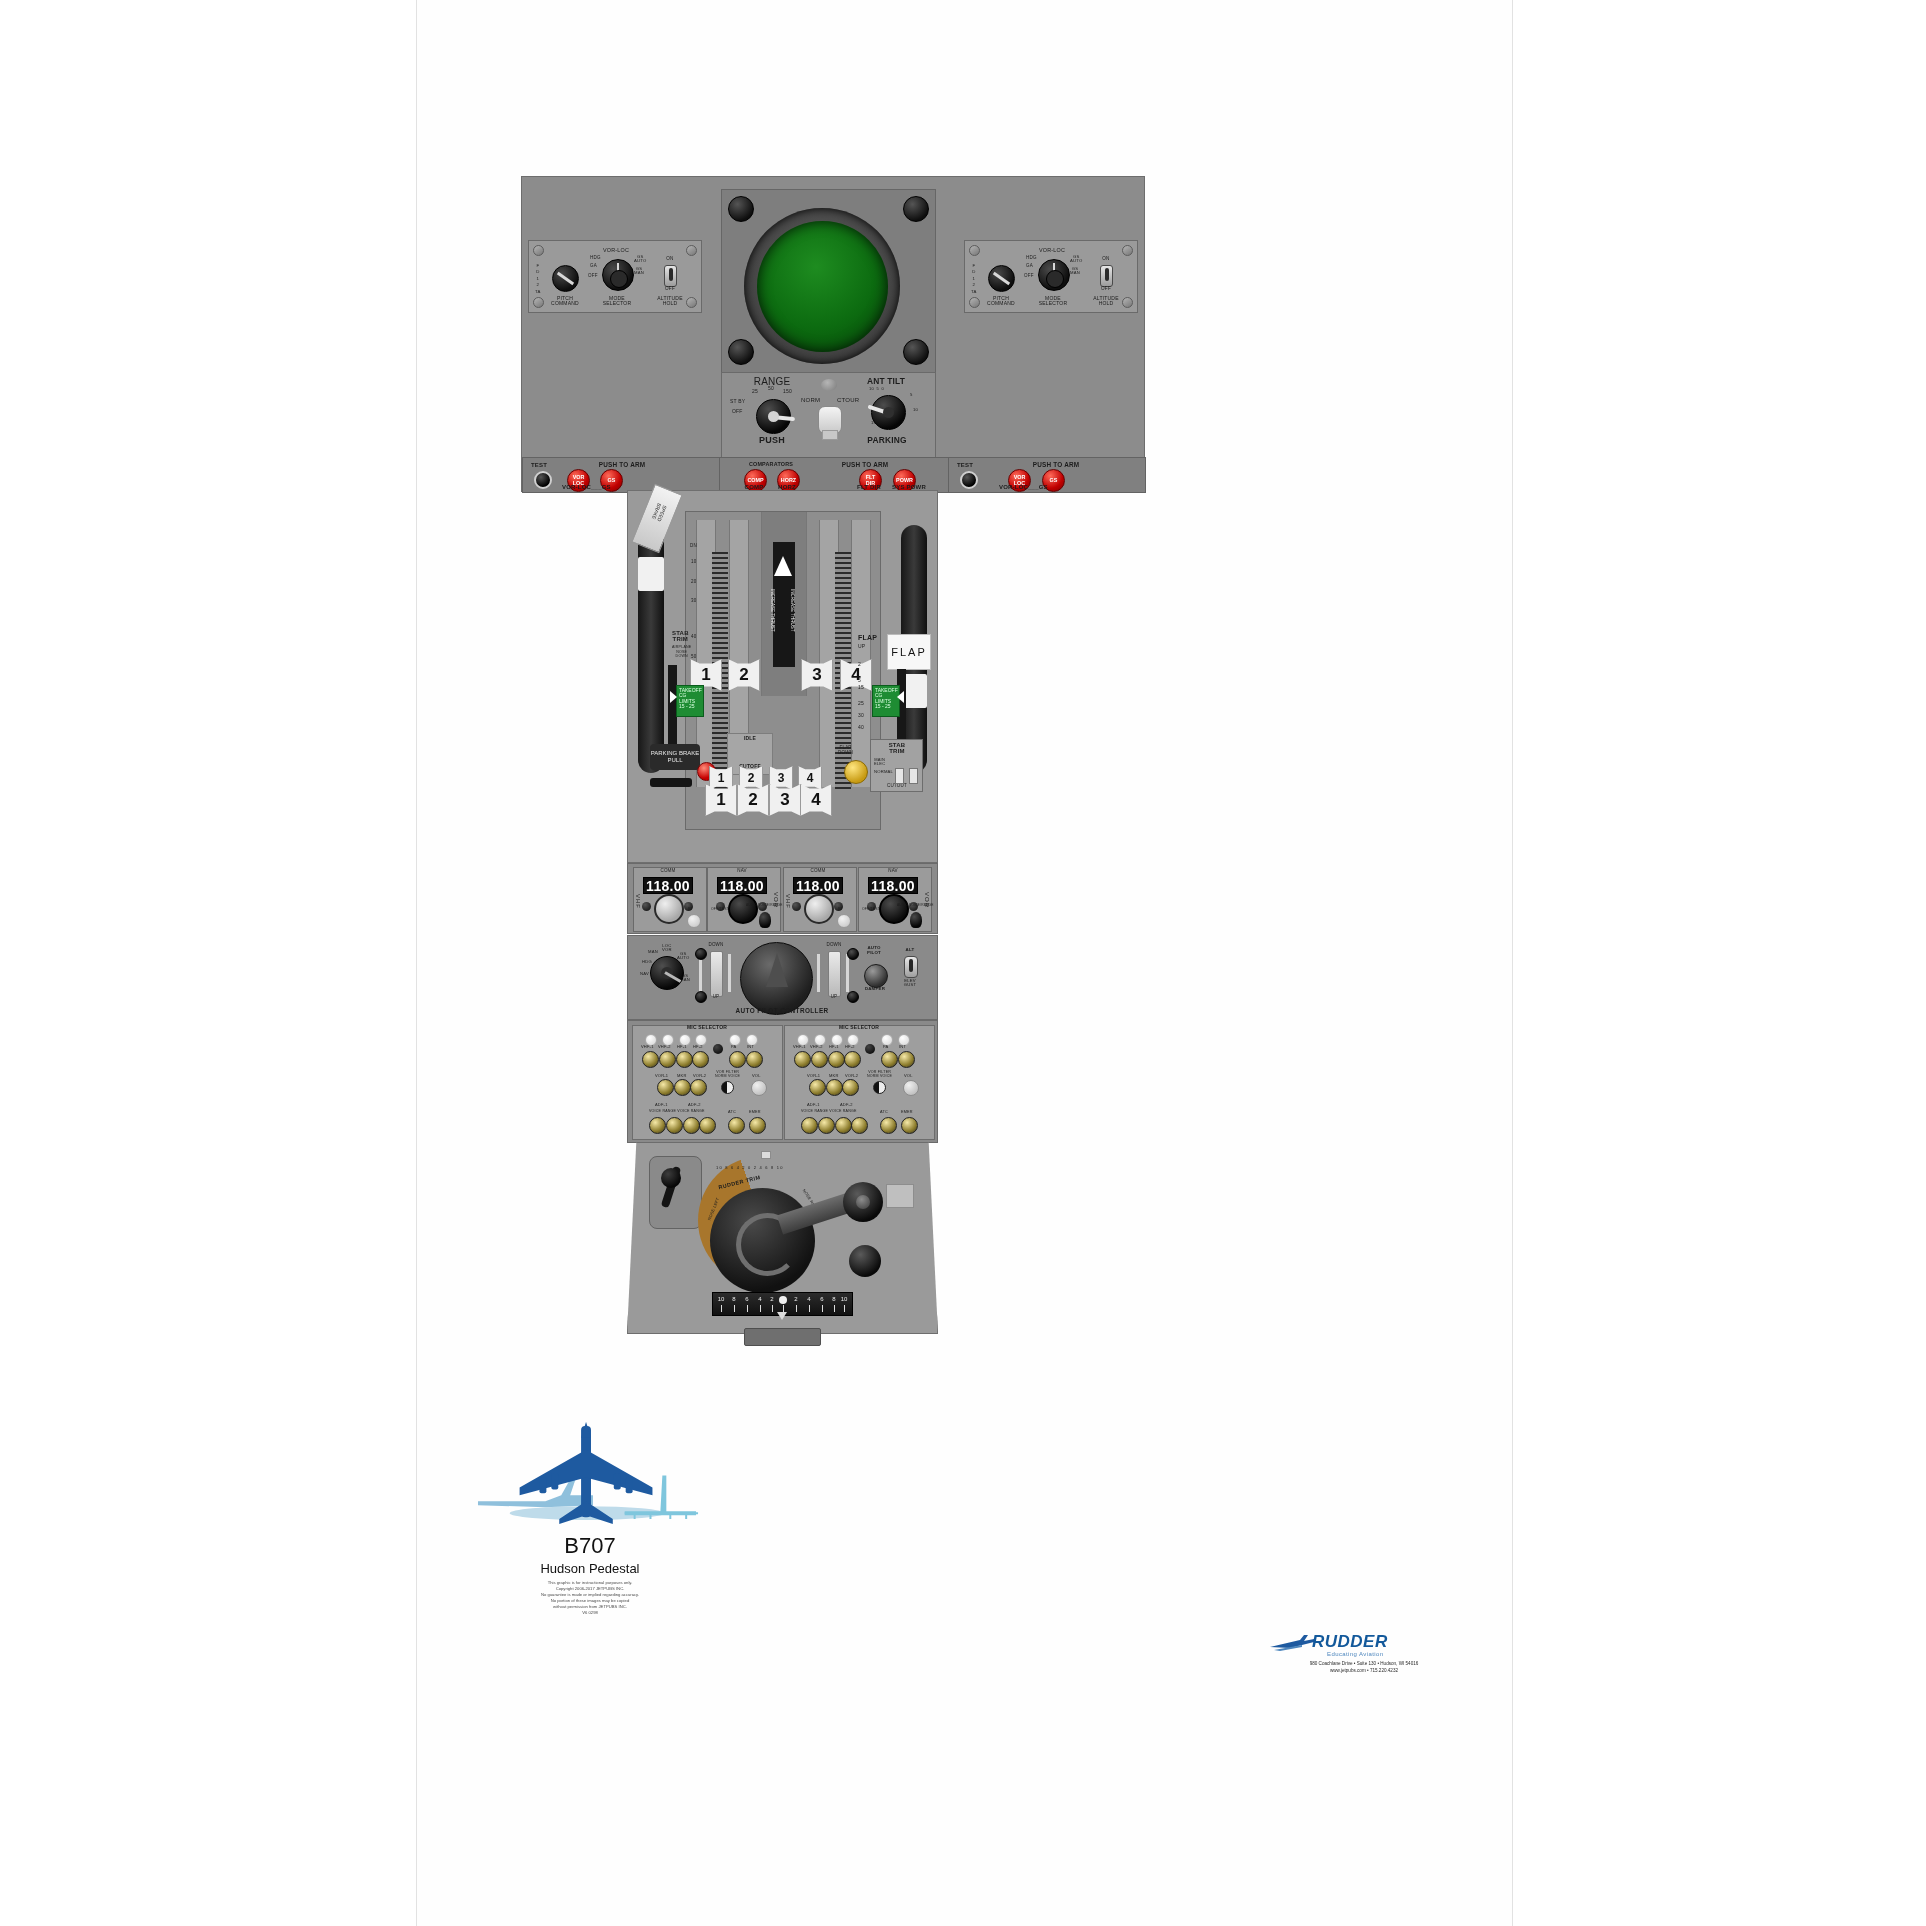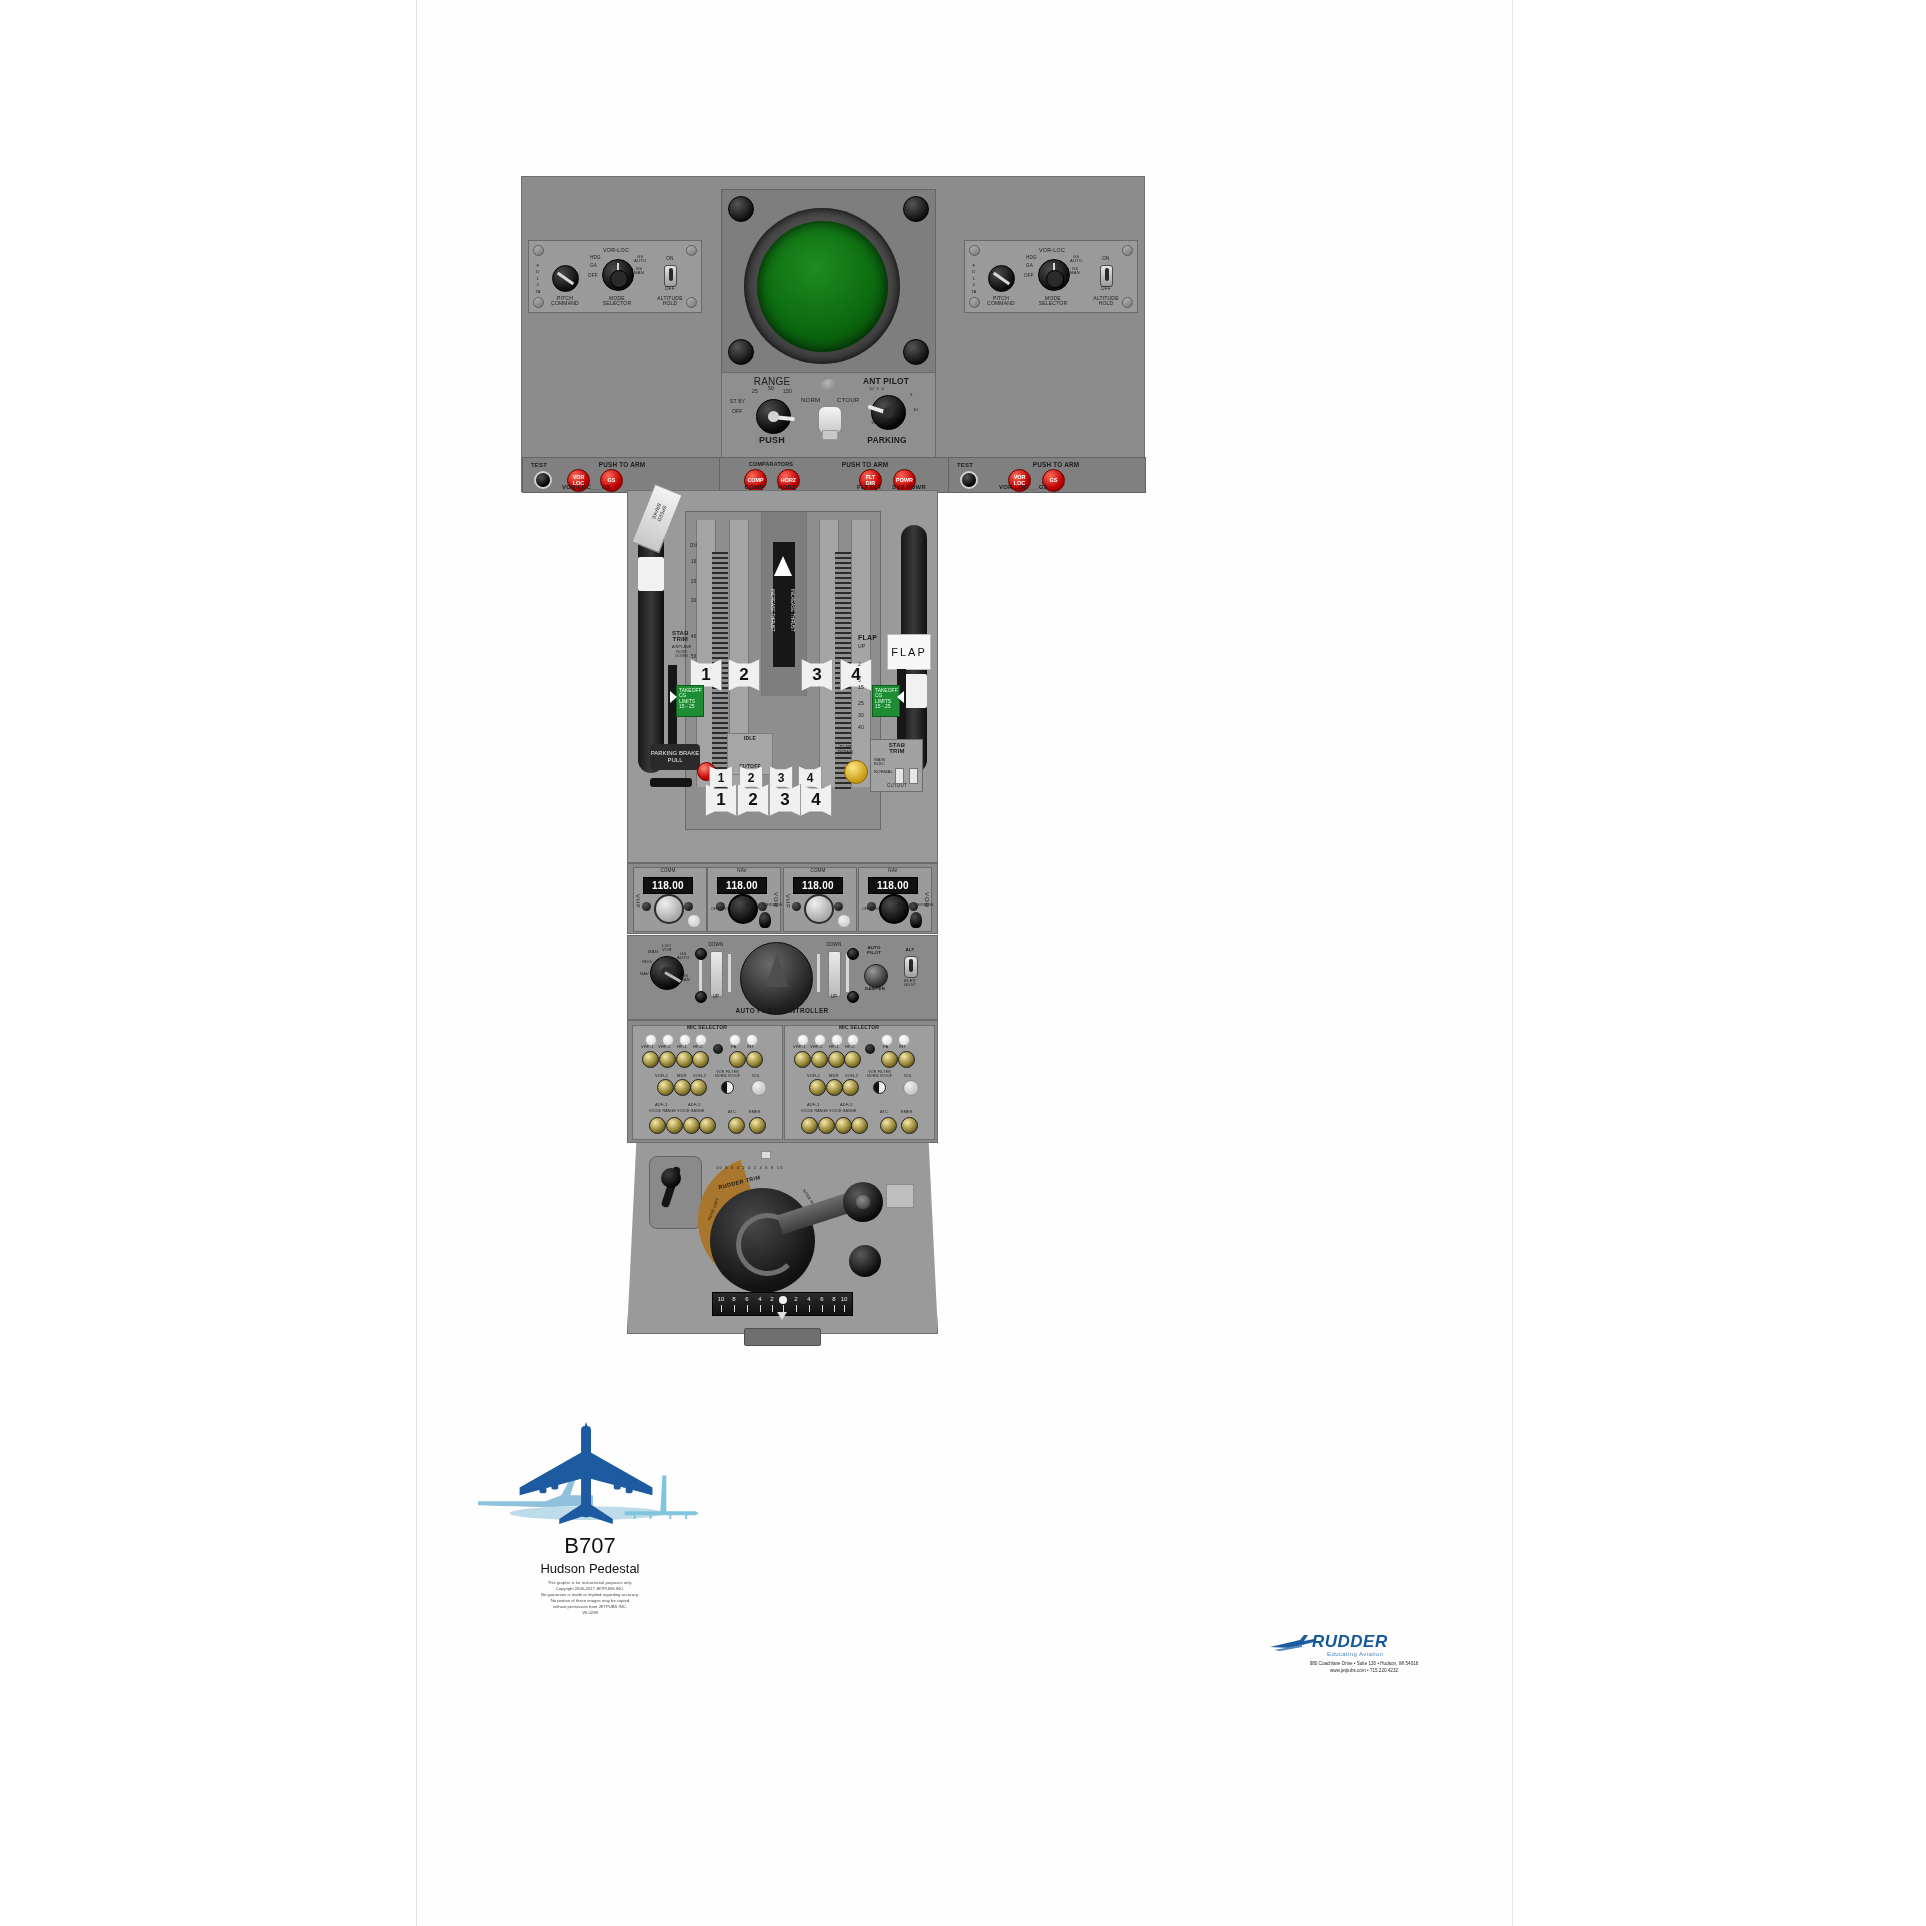--- a/index.html
+++ b/index.html
@@ -65,21 +65,21 @@
   .pbrake{position:absolute;width:50px;height:26px;background:#2a2a2a;border-radius:4px;color:#e8e8e8;font-size:6px;
           display:flex;align-items:center;justify-content:center;flex-direction:column;line-height:1.1;}
   .stab-box{position:absolute;background:#a2a2a2;border:1px solid #6d6d6d;}
   .yellowknob{position:absolute;width:22px;height:22px;border-radius:50%;
               background:radial-gradient(circle at 35% 30%,#ffe680,#c79a12 70%);border:1px solid #8a6a06;}
 
   
   #radio-rack{left:210px;top:863px;width:309px;height:69px;background:#8b8b8b;border:1px solid #6a6a6a;}
   .radio{position:absolute;top:3px;height:63px;width:72px;background:#9b9b9b;border:1px solid #6a6a6a;}
   .freq{position:absolute;left:9px;top:9px;width:48px;height:15px;background:#101010;border:1px solid #000;
-        color:#fff;font-size:10px;font-weight:bold;display:flex;align-items:center;justify-content:center;letter-spacing:0.3px;}
+        color:#fff;font-size:14px;font-weight:bold;display:flex;align-items:center;justify-content:center;letter-spacing:0.3px;}
   .tuner{position:absolute;left:20px;top:26px;width:26px;height:26px;border-radius:50%;
          background:radial-gradient(circle at 35% 30%,#efefef,#a8a8a8 70%);border:2px solid #2a2a2a;}
   .tuner.dark{background:radial-gradient(circle at 35% 30%,#4a4a4a,#0b0b0b 72%);border-color:#000;}
   .minik{position:absolute;width:9px;height:9px;border-radius:50%;background:radial-gradient(circle at 35% 30%,#555,#0b0b0b);}
   .vside{position:absolute;font-size:6px;color:#1d1d1d;writing-mode:vertical-rl;letter-spacing:1px;}
 
   
   #apc{left:210px;top:935px;width:309px;height:83px;background:#8a8a8a;border:1px solid #6a6a6a;}
   .apc-knob{position:absolute;border-radius:50%;background:radial-gradient(circle at 35% 28%,#4f4f4f,#070707 72%);border:1px solid #000;}
   .bigwheel{position:absolute;left:112px;top:6px;width:71px;height:71px;border-radius:50%;
@@ -219,21 +219,21 @@
         <div class="abs" style="left:11px;top:11px;width:11px;height:11px;border-radius:50%;background:#d3d3d3;"></div>
       </div>
       <div class="lbl ctr" style="left:50px;top:63px;font-size:9px;font-weight:bold;">PUSH</div>
 
       <div class="abs" style="left:99px;top:6px;width:16px;height:12px;border-radius:50%;background:radial-gradient(circle at 40% 30%,#b5b5b5,#7b7b7b);"></div>
       <div class="lbl" style="left:79px;top:24px;font-size:6px;">NORM</div>
       <div class="lbl" style="left:115px;top:24px;font-size:6px;">CTOUR</div>
       <div class="wht-btn" style="left:96px;top:33px;"></div>
       <div class="abs" style="left:100px;top:57px;width:14px;height:8px;background:#c8c8c8;border:1px solid #9a9a9a;"></div>
 
-      <div class="lbl ctr" style="left:164px;top:4px;font-size:8.4px;font-weight:bold;">ANT PILOT</div>
+      <div class="lbl ctr" style="left:164px;top:4px;font-size:8.4px;font-weight:bold;">ANT TILT</div>
       <div class="lbl" style="left:147px;top:14px;font-size:4px;">10&nbsp;&nbsp;5&nbsp;&nbsp;0</div>
       <div class="lbl" style="left:188px;top:20px;font-size:4.2px;">5</div>
       <div class="lbl" style="left:191px;top:35px;font-size:4.2px;">10</div>
       <div class="lbl" style="left:149px;top:48px;font-size:4.2px;">15</div>
       <div class="lbl" style="left:173px;top:49px;font-size:4.2px;">15</div>
       <div class="rk" style="left:149px;top:22px;width:33px;height:33px;">
         <div class="rk-ptr" style="left:16px;top:15px;width:21px;transform:rotate(198deg);"></div>
         <div class="abs" style="left:11px;top:11px;width:11px;height:11px;border-radius:50%;background:#2f2f2f;"></div>
       </div>
       <div class="lbl ctr" style="left:165px;top:63px;font-size:8.4px;font-weight:bold;">PARKING</div>

